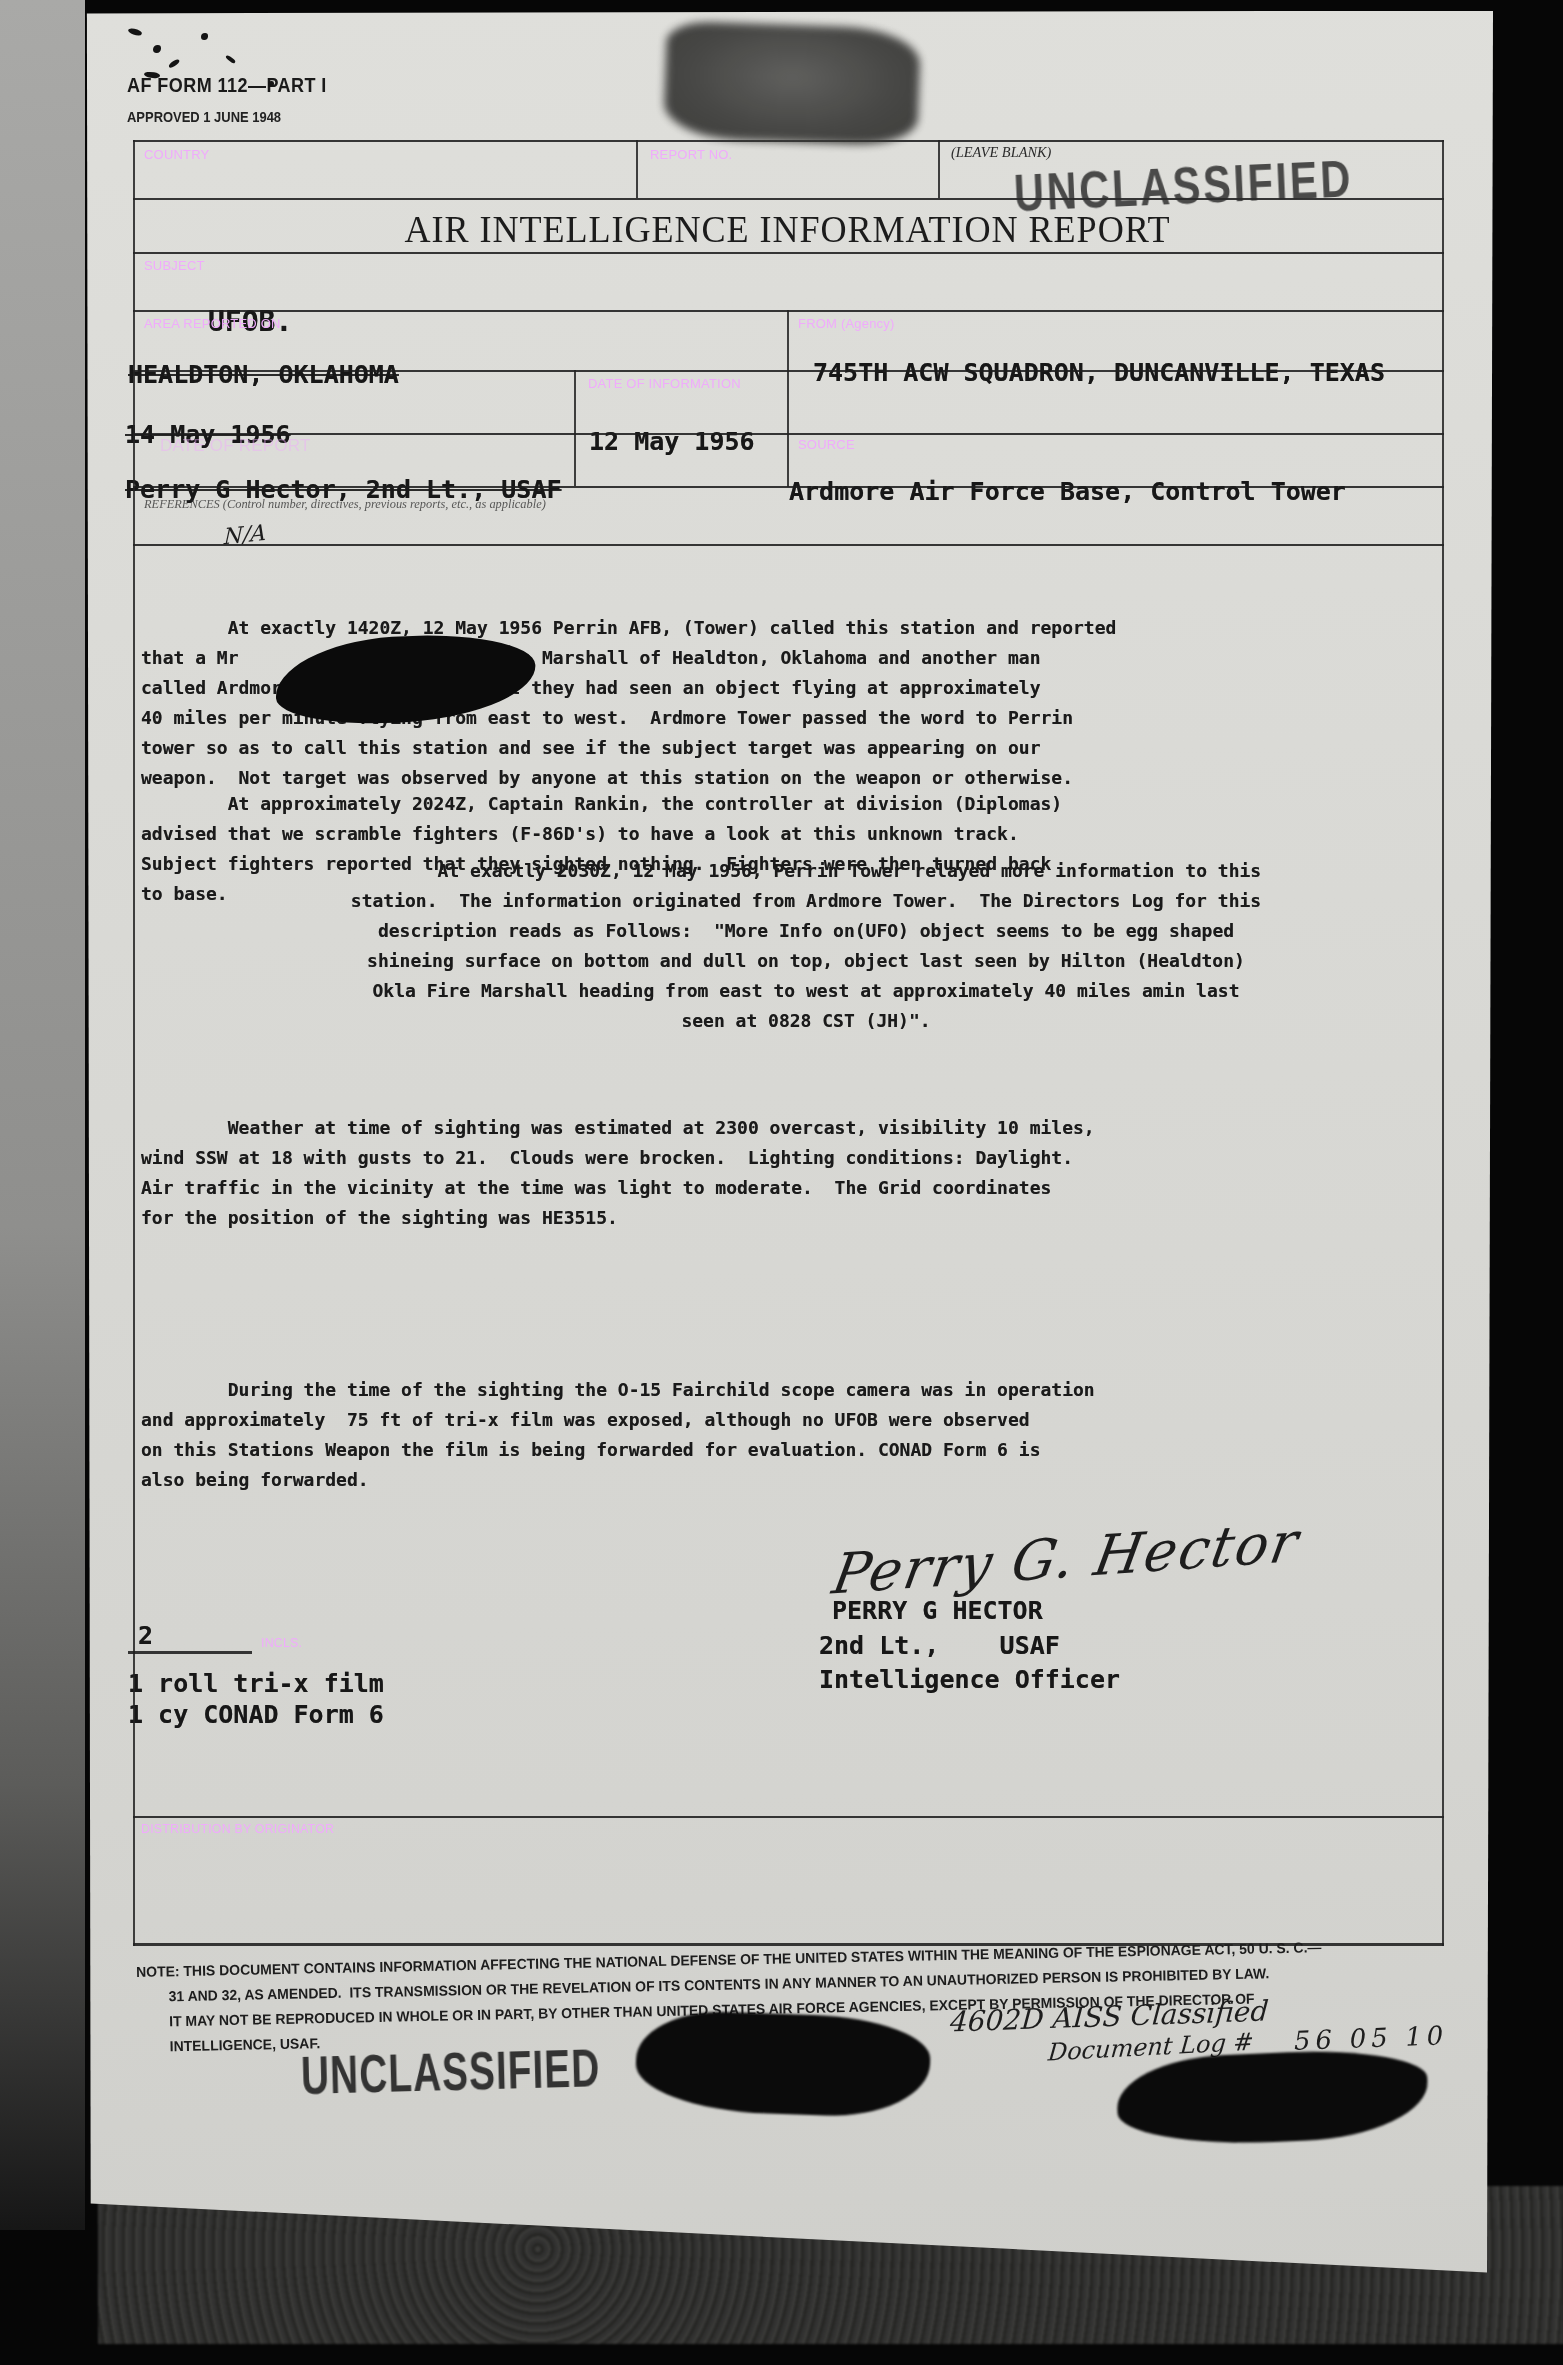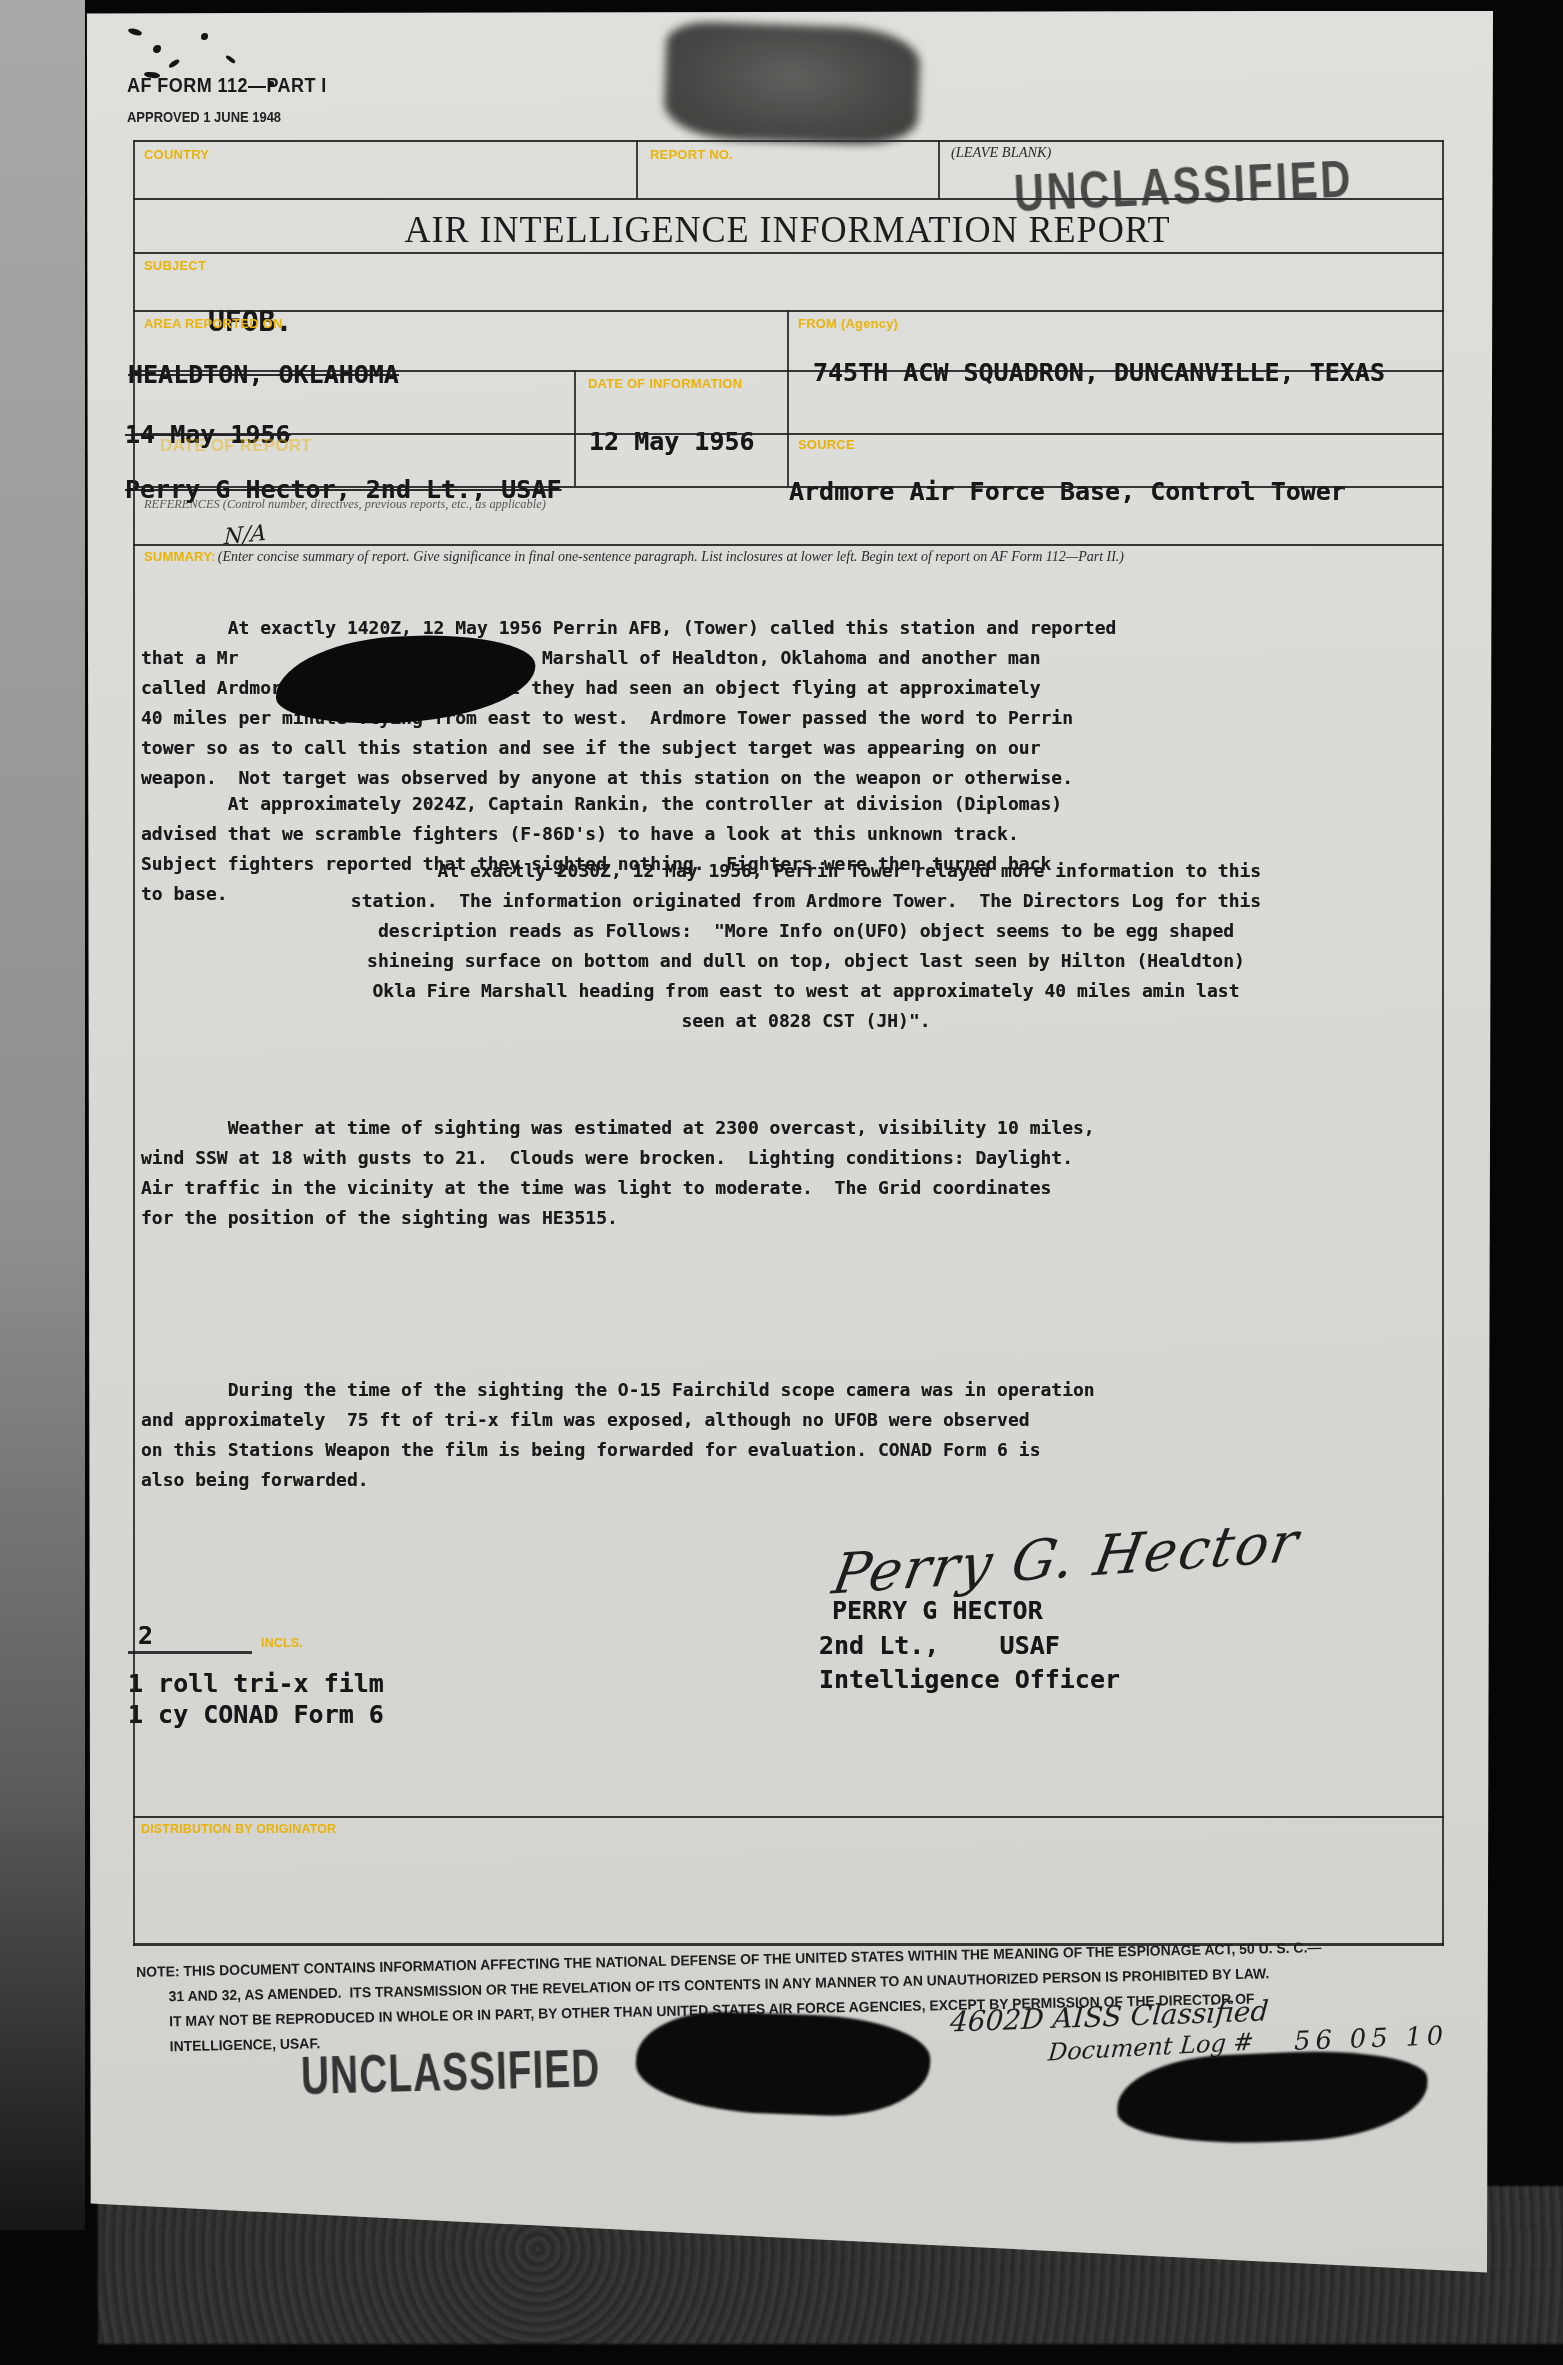--- a/index.html
+++ b/index.html
@@ -8,21 +8,21 @@
   .bg-left{position:absolute;left:0;top:0;width:85px;height:2230px;
            background:linear-gradient(180deg,#a9a9a7 0%,#8f8f8d 55%,#5c5c5a 80%,#161616 100%);}
   .bg-bottom{position:absolute;left:98px;top:2186px;width:1466px;height:158px;
              background:repeating-radial-gradient(circle at 30% 40%, #3a3a38 0 2.9px, #262624 2.9px 6.2px, #313130 6.2px 10px);
              filter:blur(1px);}
   .paper{position:absolute;left:85px;top:10.5px;width:1411px;height:2268px;
          background:linear-gradient(178deg,#dfdfdb 0%,#d9d9d5 40%,#d4d4d0 78%,#cfcfcb 100%);
          clip-path:polygon(1.9px 2.9px,1408px 0px,1402px 2262px,5.7px 2193px);}
   .rule-h{position:absolute;height:2.4px;background:#1e1e1e;opacity:.88;z-index:3;}
   .rule-v{position:absolute;width:1.9px;background:#222;opacity:.85;z-index:3;}
-  .lbl{position:absolute;color:#eab308;font-weight:bold;font-size:13px;letter-spacing:0.2px;z-index:4;}
+  .lbl{position:absolute;color:#f0abfc;font-weight:normal;font-size:13px;letter-spacing:0.2px;z-index:4;}
   .lbl-it{position:absolute;color:#2a2a2a;font-family:"Liberation Serif",serif;font-style:italic;
           font-size:14.4px;z-index:4;}
   .typew{position:absolute;font-family:"DejaVu Sans Mono",monospace;font-weight:bold;color:#171717;
          font-size:25px;white-space:pre;z-index:2;text-shadow:0 0 0.5px rgba(20,20,20,.55);}
   .struck{text-decoration:line-through;text-decoration-thickness:1.9px;text-decoration-color:rgba(25,25,25,.8);}
   .para{position:absolute;left:141px;width:1330px;font-family:"DejaVu Sans Mono",monospace;
         font-weight:bold;font-size:18px;line-height:30px;color:#1a1a1a;white-space:pre-wrap;z-index:3;
         text-shadow:0 0 0.5px rgba(20,20,20,.5);}
   .stamp{position:absolute;color:rgba(42,42,42,.82);font-weight:bold;letter-spacing:3.3px;z-index:6;
          filter:blur(0.3px);}
@@ -104,24 +104,20 @@
 
   <div class="lbl" style="left:144px;top:436px;opacity:.45;font-size:17px;padding-left:16px;">DATE OF REPORT</div>
   <div class="typew struck" style="left:125px;top:420px;">14 May 1956</div>
   <div class="typew" style="left:589px;top:427px;">12 May 1956</div>
   <div class="lbl" style="left:798px;top:437px;">SOURCE</div>
 
   <div class="lbl-it" style="left:144px;top:497px;font-size:12.4px;width:598px;opacity:.75;">REFERENCES (Control number, directives, previous reports, etc., as applicable)</div>
   <div class="typew struck" style="left:125px;top:475px;">Perry G Hector, 2nd Lt., USAF</div>
   <div class="typew" style="left:789px;top:477px;">Ardmore Air Force Base, Control Tower</div>
 
-  <div style="position:absolute;left:144px;top:549px;z-index:4;white-space:nowrap;">
-    <span class="lbl" style="position:static;">SUMMARY:</span>
-    <span class="lbl-it" style="position:static;font-size:14px;">(Enter concise summary of report.  Give significance in final one-sentence paragraph.  List inclosures at lower left.  Begin text of report on AF Form 112—Part II.)</span>
-  </div>
   <div class="hand" style="left:224px;top:522px;font-size:22px;transform:rotate(-6deg) skewX(-8deg);">N/A</div>
 
   <div class="para" style="top:613px;">        At exactly 1420Z, 12 May 1956 Perrin AFB, (Tower) called this station and reported
 that a Mr             the local fire Marshall of Healdton, Oklahoma and another man
 called Ardmore tower to report that they had seen an object flying at approximately
 40 miles per minute flying from east to west.  Ardmore Tower passed the word to Perrin
 tower so as to call this station and see if the subject target was appearing on our
 weapon.  Not target was observed by anyone at this station on the weapon or otherwise.</div>
   <div class="para" style="top:789px;">        At approximately 2024Z, Captain Rankin, the controller at division (Diplomas)
 advised that we scramble fighters (F-86D's) to have a look at this unknown track.

